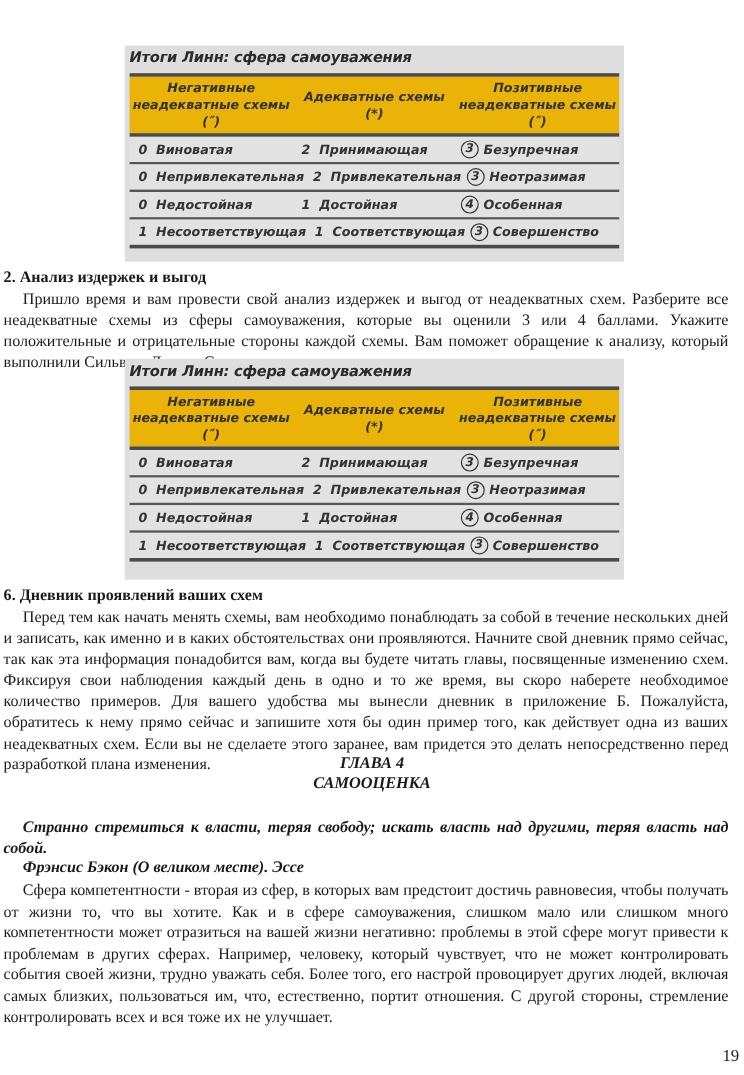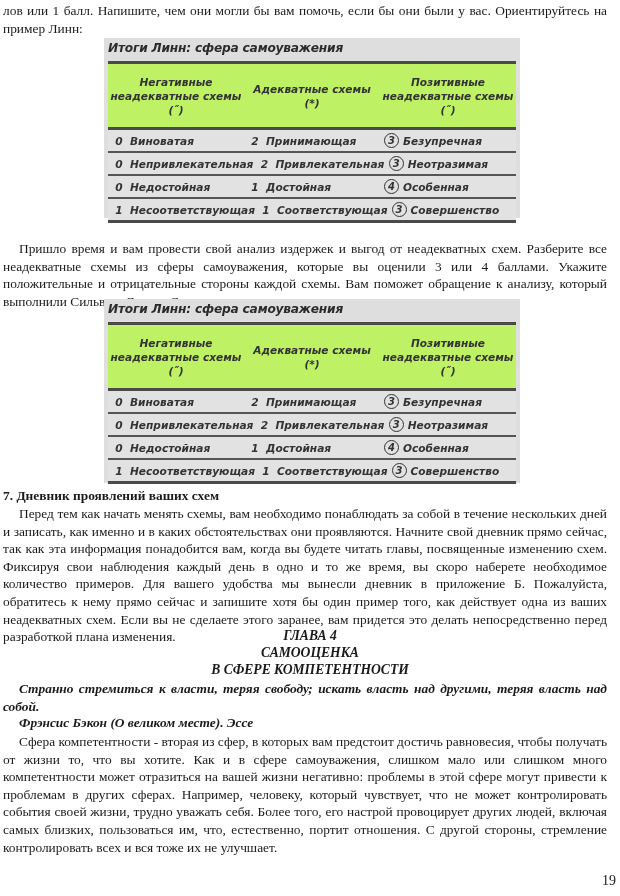--- a/index.html
+++ b/index.html
@@ -18,37 +18,36 @@
   .center { text-align: center; font-weight: bold; font-size: 13.6px; line-height: 16.8px; left: 0; width: 620px; font-style: italic; }
   .epi { font-weight: bold; font-style: italic; }
 
   .fig {
     position: absolute; width: 416px; background: #dedede;
     font-family: "DejaVu Sans", sans-serif; color: #2b2b2b; font-style: italic;
   }
   .fig-title { font-weight: bold; font-size: 12.2px; padding: 3px 4px 0 4px; height: 20px; letter-spacing: -0.2px; }
   .fig-rule { height: 3px; background: #4a4a4a; margin: 0 4px; }
   .fig-rule.thin { height: 2px; background: #555; }
-  .fig-head { display: flex; height: 63px; align-items: center; background: #bef264; margin: 0 4px; }
+  .fig-head { display: flex; height: 47px; align-items: center; background: #eab308; margin: 0 4px; }
   .fig-head div { flex: 1; text-align: center; font-weight: bold; font-size: 10.6px; line-height: 14px; color: #333; }
   .fig-row { display: flex; height: 21px; align-items: center; margin: 0 4px; background: #e2e2e2; font-size: 10.6px; font-weight: bold; color: #333; }
   .cell { flex: 1; display: flex; align-items: center; }
   .num { width: 22px; text-align: center; }
   .circ {
     display: inline-flex; width: 15px; height: 15px; border: 1.6px solid #333; border-radius: 50%;
     align-items: center; justify-content: center; font-size: 10px; margin: 0 4px 0 4px; box-sizing: border-box;
   }
   .pagenum { position: absolute; right: 4px; top: 873px; font-size: 14px; }
 </style>
 </head>
 <body>
 
 <div class="page">
 
-  <p class="p" style="top:2px;">лов или 1 балл. Напишите, чем они могли бы вам помочь, если бы они были у вас. Ориентируйтесь на пример Линн:</p>
 
   <div class="fig" style="left:104px; top:38px; height:180px;">
     <div class="fig-title">Итоги Линн: сфера самоуважения</div>
     <div class="fig-rule"></div>
     <div class="fig-head">
       <div>Негативные неадекватные схемы (˝)</div>
       <div>Адекватные схемы (*)</div>
       <div>Позитивные неадекватные схемы (˝)</div>
     </div>
     <div class="fig-rule"></div>
@@ -109,20 +108,21 @@
           </div>
           <div class="cell">
             <span class="circ">3</span>
             <span>Совершенство</span>
           </div>
         </div>
         <div class="fig-rule"></div>
       </div>
   </div>
 
+  <p class="p heading" style="top:222px;">2. Анализ издержек и выгод</p>
   <p class="p indent" style="top:240px;">Пришло время и вам провести свой анализ издержек и выгод от неадекватных схем. Разберите все неадекватные схемы из сферы самоуважения, которые вы оценили 3 или 4 баллами. Укажите положительные и отрицательные стороны каждой схемы. Вам поможет обращение к анализу, который выполнили Сильвия, Линн и Стивен.</p>
 
   <div class="fig" style="left:104px; top:299px; height:184px;">
     <div class="fig-title">Итоги Линн: сфера самоуважения</div>
     <div class="fig-rule"></div>
     <div class="fig-head">
       <div>Негативные неадекватные схемы (˝)</div>
       <div>Адекватные схемы (*)</div>
       <div>Позитивные неадекватные схемы (˝)</div>
     </div>
@@ -184,26 +184,25 @@
           </div>
           <div class="cell">
             <span class="circ">3</span>
             <span>Совершенство</span>
           </div>
         </div>
         <div class="fig-rule"></div>
       </div>
   </div>
 
-  <p class="p heading" style="top:487px;">7. Дневник проявлений ваших схем</p>
+  <p class="p heading" style="top:487px;">6. Дневник проявлений ваших схем</p>
   <p class="p indent" style="top:505px;">Перед тем как начать менять схемы, вам необходимо понаблюдать за собой в течение нескольких дней и записать, как именно и в каких обстоятельствах они проявляются. Начните свой дневник прямо сейчас, так как эта информация понадобится вам, когда вы будете читать главы, посвященные изменению схем. Фиксируя свои наблюдения каждый день в одно и то же время, вы скоро наберете необходимое количество примеров. Для вашего удобства мы вынесли дневник в приложение Б. Пожалуйста, обратитесь к нему прямо сейчас и запишите хотя бы один пример того, как действует одна из ваших неадекватных схем. Если вы не сделаете этого заранее, вам придется это делать непосредственно перед разработкой плана изменения.</p>
 
   <p class="p center" style="top:628px;">ГЛАВА 4</p>
   <p class="p center" style="top:645px;">САМООЦЕНКА</p>
-  <p class="p center" style="top:662px;">В СФЕРЕ КОМПЕТЕНТНОСТИ</p>
 
   <p class="p indent epi" style="top:716px; top:714px;">Фрэнсис Бэкон (О великом месте). Эссе</p>
   <p class="p indent epi" style="top:680px;">Странно стремиться к власти, теряя свободу; искать власть над другими, теряя власть над собой.</p>
 
   <p class="p indent" style="top:733px;">Сфера компетентности - вторая из сфер, в которых вам предстоит достичь равновесия, чтобы получать от жизни то, что вы хотите. Как и в сфере самоуважения, слишком мало или слишком много компетентности может отразиться на вашей жизни негативно: проблемы в этой сфере могут привести к проблемам в других сферах. Например, человеку, который чувствует, что не может контролировать события своей жизни, трудно уважать себя. Более того, его настрой провоцирует других людей, включая самых близких, пользоваться им, что, естественно, портит отношения. С другой стороны, стремление контролировать всех и вся тоже их не улучшает.</p>
 
   <div class="pagenum">19</div>
 </div>
 
 </body></html>

